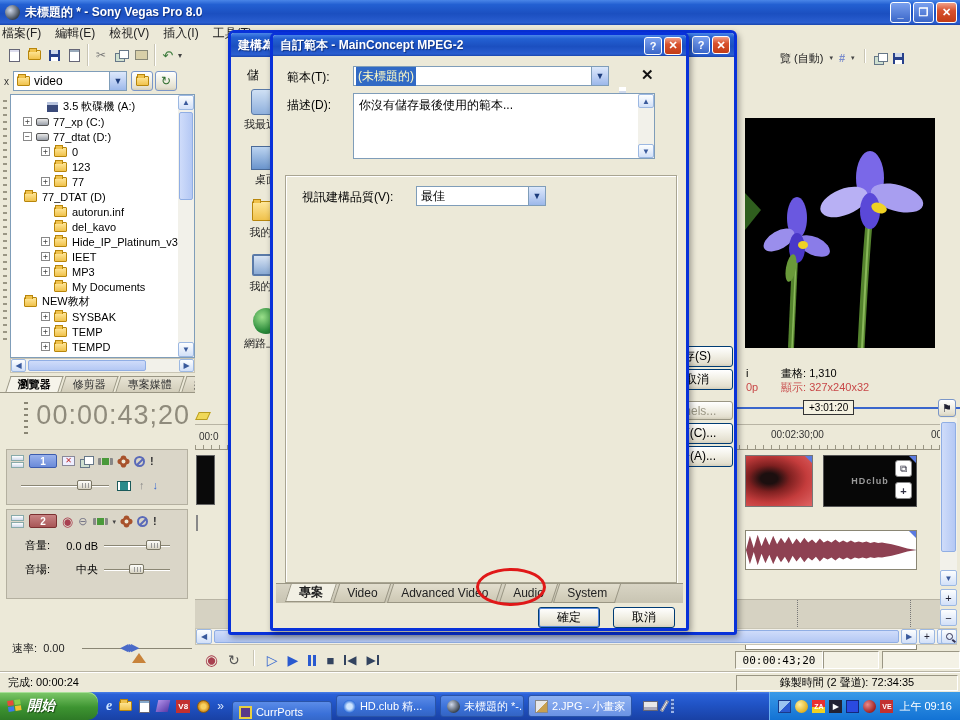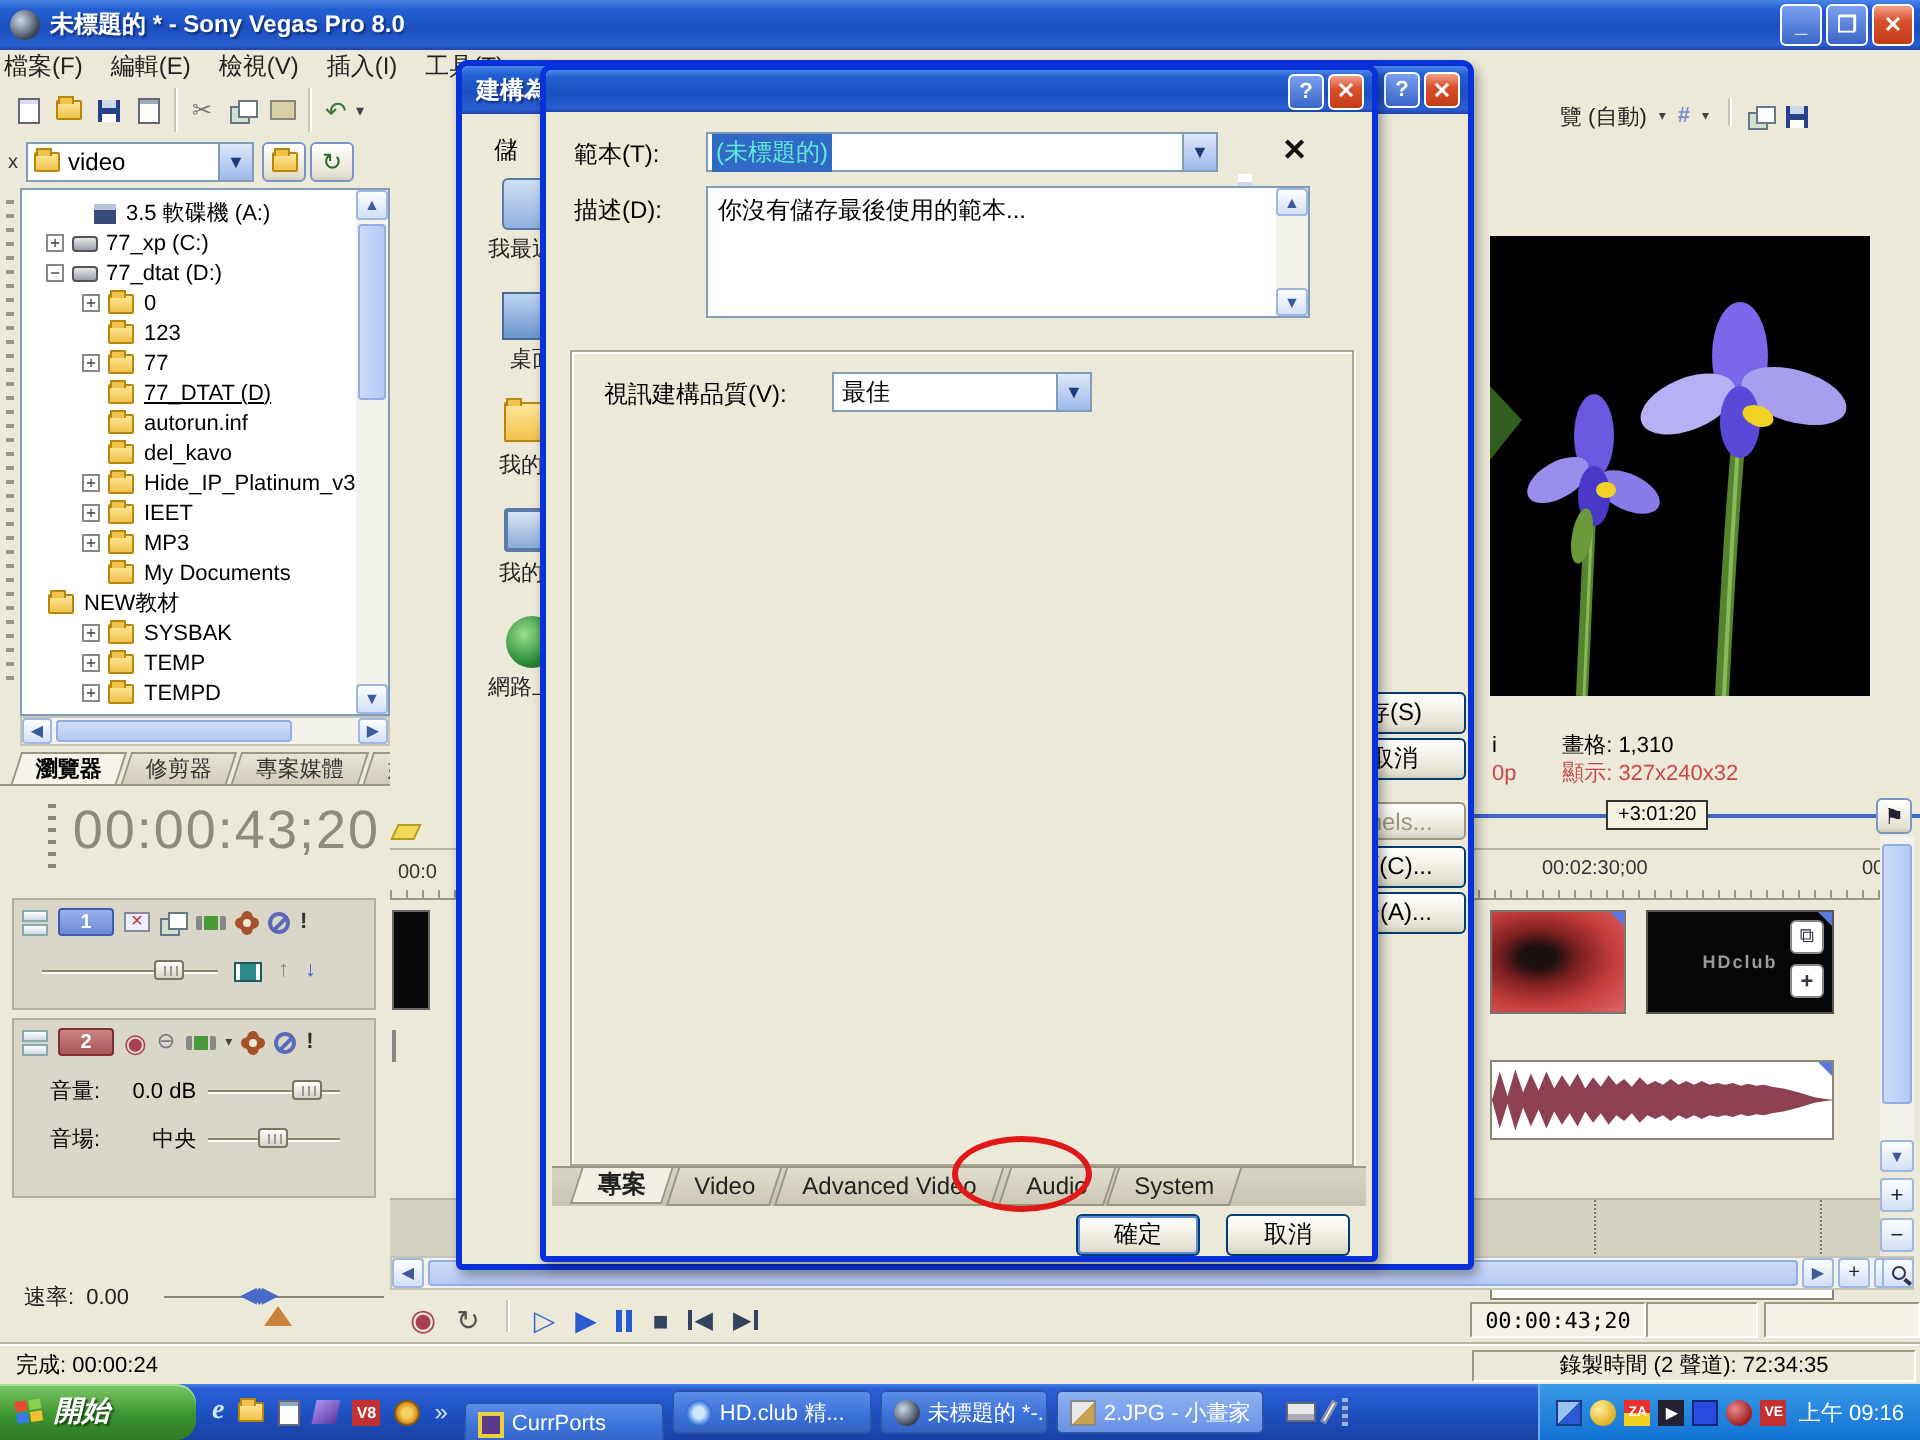--- a/index.html
+++ b/index.html
@@ -183,21 +183,21 @@
       <div class="tree-row" style="padding-left:30px;">
           <span class="expnone"></span>
           <span class="ic-folder"></span>
           <span>123</span>
         </div>
       <div class="tree-row" style="padding-left:30px;">
           <span class="expbox">+</span>
           <span class="ic-folder"></span>
           <span>77</span>
         </div>
-      <div class="tree-row" style="padding-left:30px;text-decoration:underline;">
+      <div class="tree-row" style="">
           <span class="expnone"></span>
           <span class="ic-folder"></span>
           <span>77_DTAT (D)</span>
         </div>
       <div class="tree-row" style="padding-left:30px;">
           <span class="expnone"></span>
           <span class="ic-folder"></span>
           <span>autorun.inf</span>
         </div>
       <div class="tree-row" style="padding-left:30px;">
@@ -516,30 +516,31 @@
 
     <span class="abs xpbtn" style="left:430px;top:313px;width:72px;height:21px;">存(S)</span>
     <span class="abs xpbtn" style="left:430px;top:336px;width:72px;height:21px;">取消</span>
     <span class="abs xpbtn" style="left:430px;top:368px;width:72px;height:19px;color:#9a9684;border-color:#9a9684;">nnels...</span>
     <span class="abs xpbtn" style="left:430px;top:390px;width:72px;height:21px;">訂(C)...</span>
     <span class="abs xpbtn" style="left:430px;top:413px;width:72px;height:21px;">於(A)...</span>
   </div>
 
   <div class="abs dlg" style="left:270px;top:32px;width:419px;height:599px;z-index:10;">
     <div class="dtitle titlebar">
+      <span class="cap">自訂範本 - MainConcept MPEG-2</span>
       <span style="margin-left:auto;display:flex;">
         <span class="winbtn small">?</span>
         <span class="winbtn small close">✕</span>
       </span>
     </div>
 
     
     <span class="abs" style="left:14px;top:34px;">範本(T):</span>
     <span class="combo abs" style="left:80px;top:31px;width:256px;height:20px;">
-      <span style="background:#316ac5;color:#5eead4;padding:1px 2px;margin-left:2px;">(未標題的)</span>
+      <span style="background:#316ac5;color:#fef9c3;padding:1px 2px;margin-left:2px;">(未標題的)</span>
       <span class="cbtn">▼</span>
     </span>
     <span class="abs ic-floppy" style="left:344px;top:35px;width:14px;height:14px;"></span>
     <span class="abs" style="left:368px;top:31px;font-size:15px;font-weight:bold;color:#111;">✕</span>
 
     
     <span class="abs" style="left:14px;top:62px;">描述(D):</span>
     <div class="abs" style="left:80px;top:58px;width:302px;height:66px;background:#fff;border:1px solid #7f9db9;padding:3px 20px 3px 5px;font-size:12px;">
       <span>你沒有儲存最後使用的範本...</span>
       <div class="abs sb-track" style="right:0;top:0;width:16px;height:64px;">

